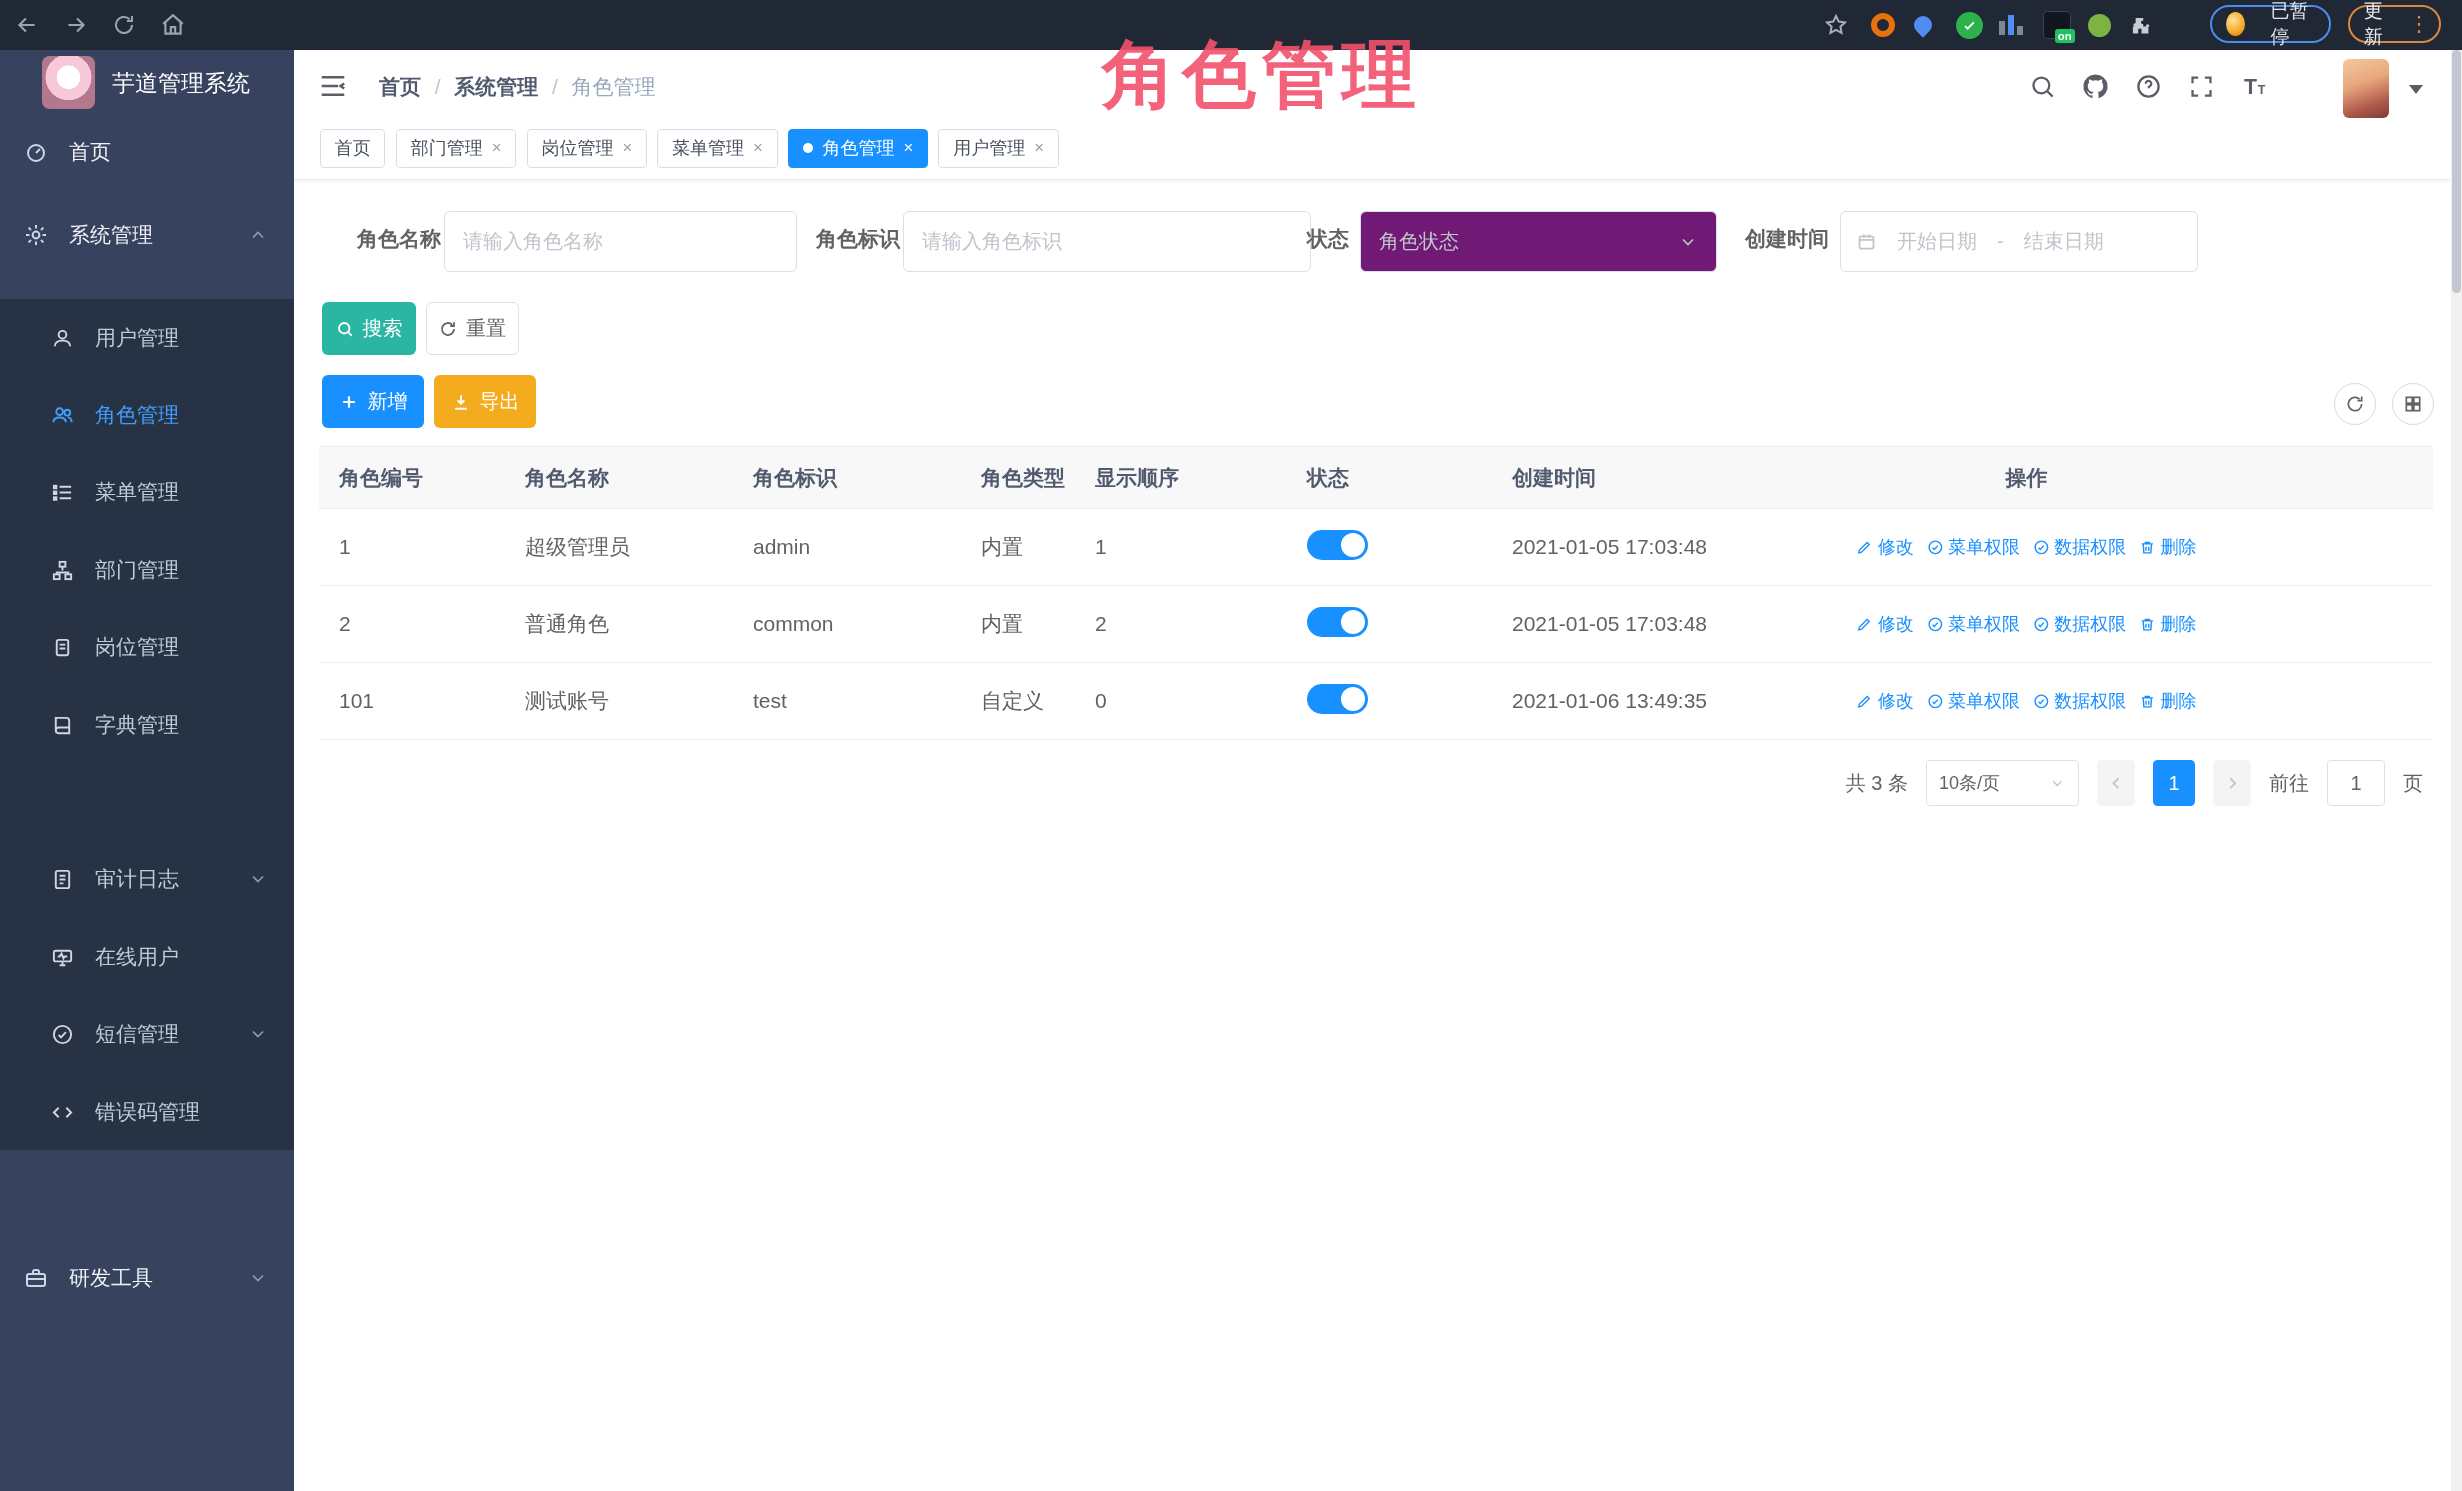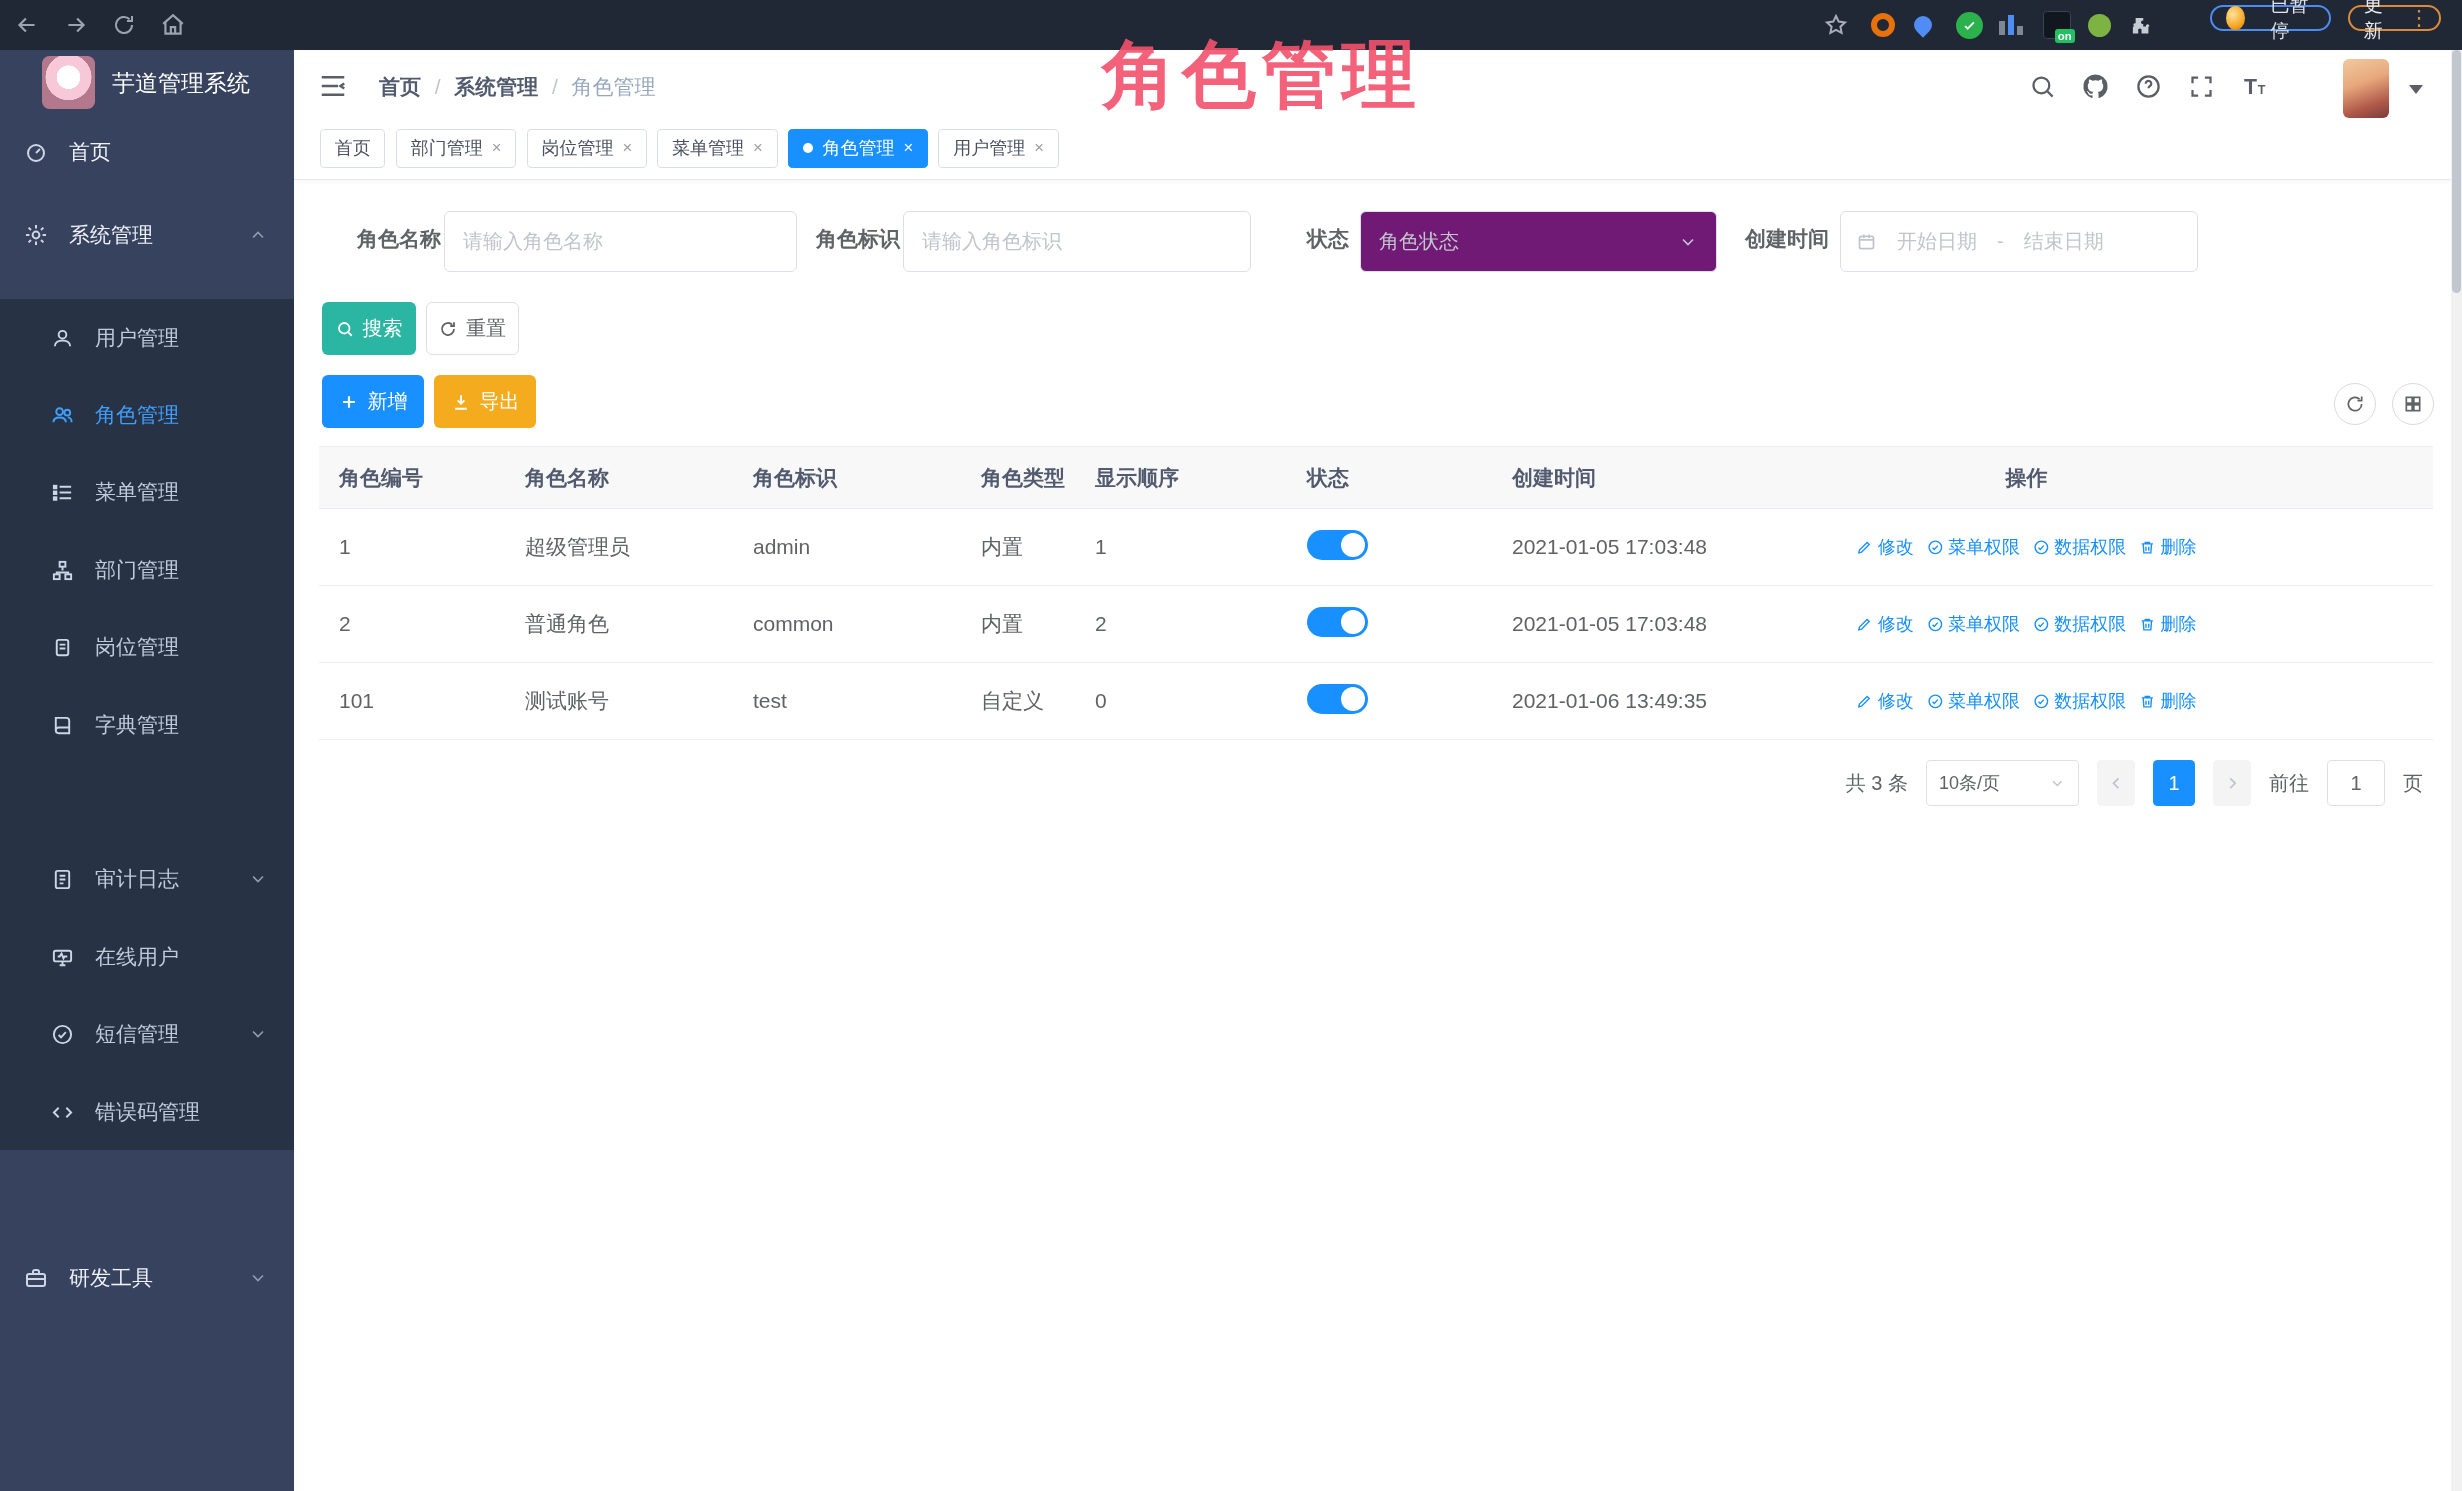--- a/index.html
+++ b/index.html
@@ -9,21 +9,21 @@
   
   .chrome{position:absolute;left:0;top:0;width:2462px;height:50px;background:#212835;z-index:5}
   .nav-ic{position:absolute;top:7.6px;width:35px;height:35px;color:#9aa3b2;display:flex;align-items:center;justify-content:center}
   .urlbar{position:absolute;left:206px;top:6.8px;width:1600px;height:36px;border-radius:18px;background:#2c3443;
     display:flex;align-items:center;color:#9aa3b2;font-size:20px}
   .urlbar .warn{margin-left:20px;display:flex;align-items:center;gap:7.6px}
   .urlbar .sep{margin:0 13.7px;color:#49536a}
   .url-host{color:#e8eaed}
   .url-path{color:#9aa0a6}
   .ext{position:absolute;top:9px;width:32px;height:32px;border-radius:50%;display:flex;align-items:center;justify-content:flex-start}
-  .pill{position:absolute;top:4.6px;height:26px;border-radius:20px;display:flex;align-items:center;gap:26px;
+  .pill{position:absolute;top:4.6px;height:38px;border-radius:20px;display:flex;align-items:center;gap:26px;
     color:#dfe3ea;font-size:19px;padding:0 13.7px;box-sizing:border-box}
   .pill.paused{left:2210px;width:121px;border:2.3px solid #4d8bf0}
   .pill.update{left:2348px;width:93px;border:2.3px solid #d98a3d;color:#e8eaed;justify-content:space-between}
   .emoji-dot{width:24px;height:24px;border-radius:50%;background:radial-gradient(circle at 35% 35%,#ffe29a,#f5a623 60%,#d97706)}
   .kebab{color:#d98a3d;font-size:21px;letter-spacing:0;line-height:7.6px}
   .onbadge{position:absolute;right:-4.6px;bottom:-4.6px;background:#21c063;color:#fff;font-size:11.4px;border-radius:3px;padding:0.8px 3px;font-weight:bold}
 
   
   .annotation{position:absolute;left:1102px;top:26px;font-size:74px;font-weight:700;color:#f3516c;
     letter-spacing:6px;opacity:.9;z-index:60;white-space:nowrap}
@@ -434,21 +434,21 @@
       <span>用户管理</span>
       <span class="x">×</span>
     </div>
   </div>
 </div>
 
 <span class="f-label" style="left:357px">角色名称</span>
 <input class="f-input" style="left: 444px; width: 353px;" placeholder="请输入角色名称">
 
 <span class="f-label" style="left:816px">角色标识</span>
-<input class="f-input" style="left: 903px; width: 348px;" placeholder="请输入角色标识">
+<input class="f-input" style="left: 903px; width: 408px;" placeholder="请输入角色标识">
 
 <span class="f-label" style="left:1307px">状态</span>
 <div class="f-select" style="left:1360px;width:357px">
   <span>角色状态</span>
   <span class="caret-ic">
     <svg width="20" height="20" viewBox="0 0 24 24" fill="none" stroke="currentColor" stroke-width="2">
         <path d="M6 9l6 6 6-6"></path>
       </svg>
   </span>
 </div>

